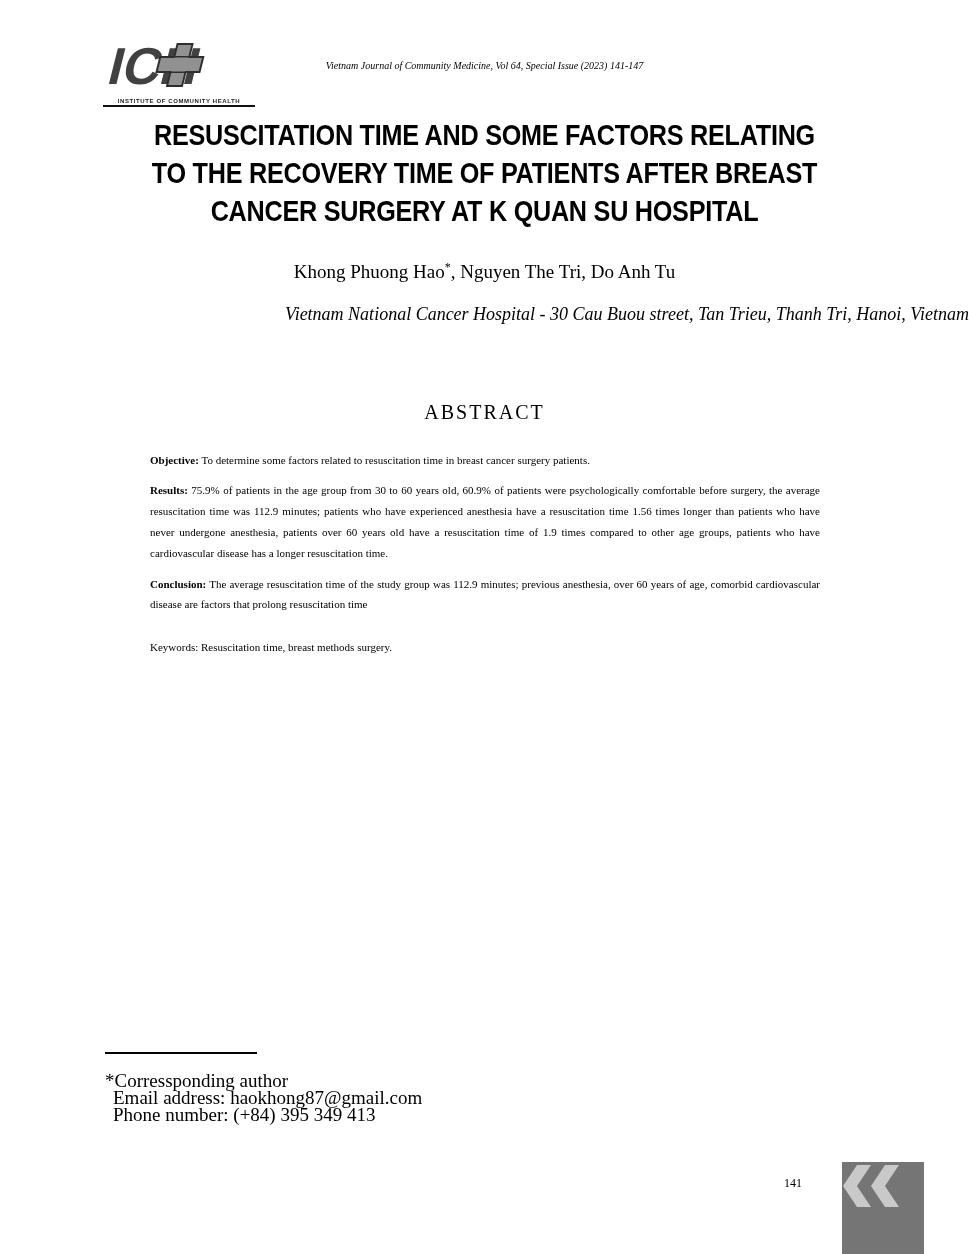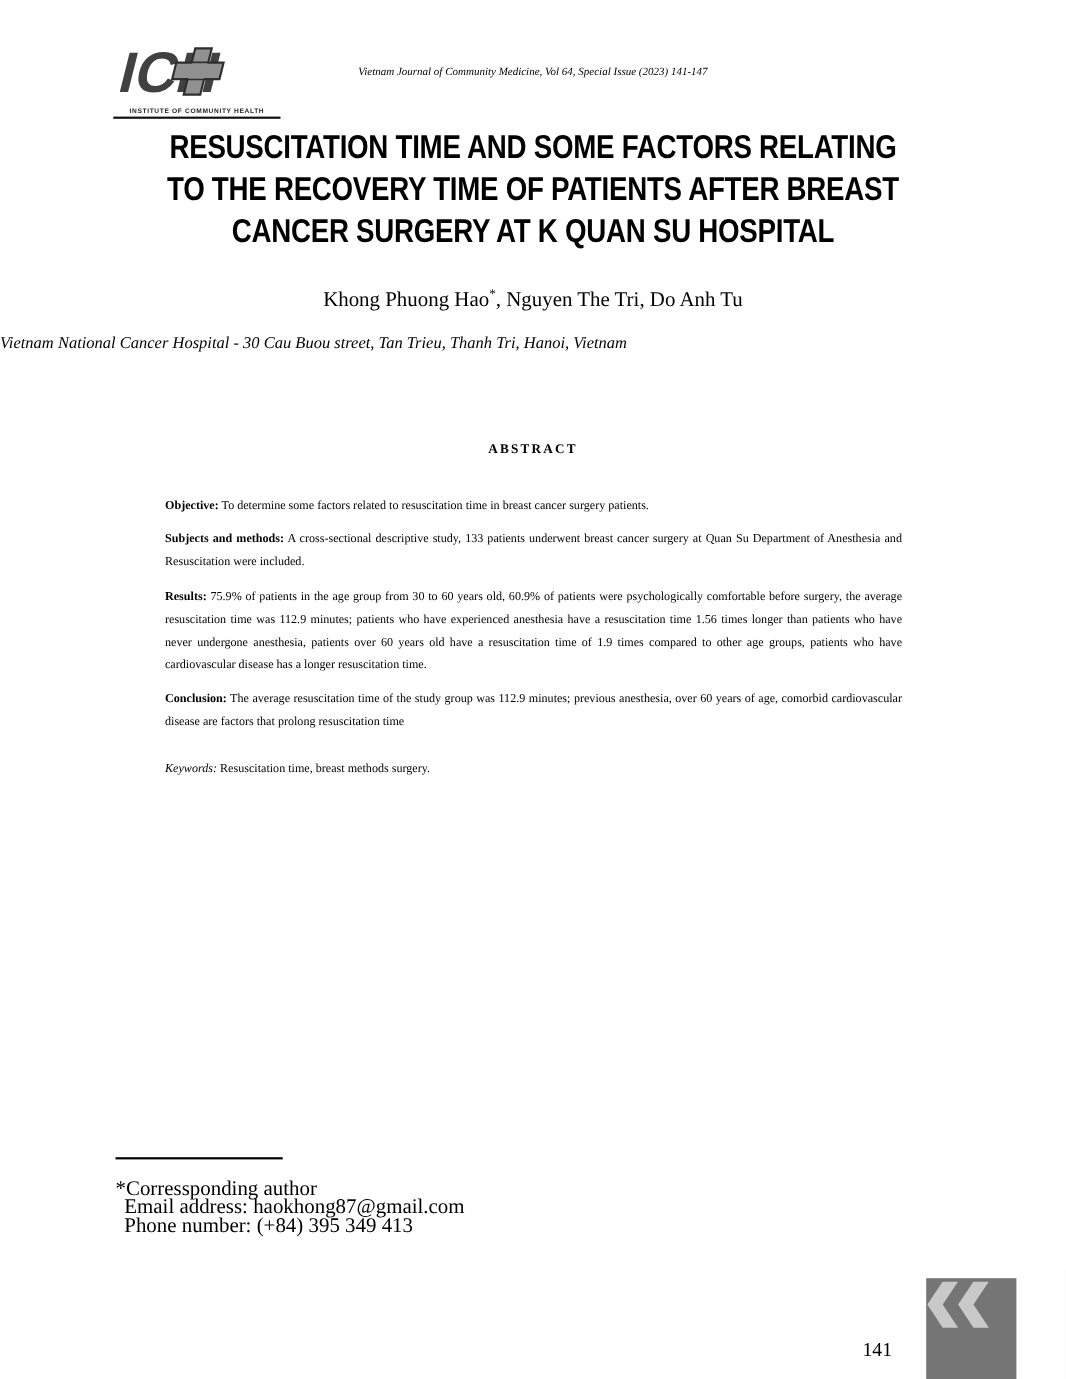--- a/index.html
+++ b/index.html
@@ -42,56 +42,56 @@
   }
 
   
   .authors {
     position:absolute; top:260px; left:0; width:100%;
     text-align:center; font-size:19px;font-family:Liberation Serif, serif;
   }
   .authors sup { font-size:12px; }
   .affiliation {
     position:absolute; top:304px; left:0; width:100%;
-    text-align:left; font-style:italic; font-size:15px;
+    text-align:right; font-style:italic; font-size:18px;
   }
   .dates {
     position:absolute; top:333px; left:0; width:100%;
     text-align:center; font-size:13.5px; line-height:17px;
   }
 
   
   .abstract-heading {
     position:absolute; top:401px; left:0; width:100%;
-    text-align:center; font-weight:bold; font-size:12px; letter-spacing:2px;
+    text-align:center; font-weight:normal; font-size:20px; letter-spacing:2px;
   }
   .abstract-body {
     position:absolute; top:450px; left:150px; width:670px;
     font-size:11px; line-height:20.9px;
     text-align:justify;
   }
   .abstract-body p { margin:0 0 9.5px 0; }
   .abstract-body p.keywords { margin-top:22px; text-align:left; }
-  .keywords .kw-label { font-style:italic; }
+  .keywords .kw-label { }
 
   
   .footnote-rule {
     position:absolute; left:105px; top:1052px; width:152px;
     border-top:2px solid #000; height:0;
   }
   .footnote {
     position:absolute; left:105px; top:1072px;
     font-size:19px; line-height:17px;
   }
   .footnote .indent { padding-left:8px; }
 
   
   .page-number {
-    position:absolute; left:784px; top:1217px;
-    font-size:18px;
+    position:absolute; left:784px; top:1176px;
+    font-size:12px;
   }
   .corner-square {
     position:absolute; left:842px; top:1162px;
     width:82px; height:92px;
     background:#757575;
   }
   .corner-square svg { position:absolute; left:1px; top:3px; }
 </style>
 </head>
 <body>
@@ -120,21 +120,20 @@
 
   <div class="authors"><span>Khong Phuong Hao</span><sup>*</sup><span>, Nguyen The Tri, Do Anh Tu</span></div>
 
   <div class="affiliation">Vietnam National Cancer Hospital - 30 Cau Buou street, Tan Trieu, Thanh Tri, Hanoi, Vietnam</div>
 
 
   <div class="abstract-heading">ABSTRACT</div>
 
   <div class="abstract-body">
     <p><b>Objective:</b> <span>To determine some factors related to resuscitation time in breast cancer surgery patients.</span></p>
-    <p><b>Subjects and methods:</b> <span>A cross-sectional descriptive study, 133 patients underwent breast cancer surgery at Quan Su Department of Anesthesia and Resuscitation were included.</span></p>
     <p><b>Results:</b> <span>75.9% of patients in the age group from 30 to 60 years old, 60.9% of patients were psychologically comfortable before surgery, the average resuscitation time was 112.9 minutes; patients who have experienced anesthesia have a resuscitation time 1.56 times longer than patients who have never undergone anesthesia, patients over 60 years old have a resuscitation time of 1.9 times compared to other age groups, patients who have cardiovascular disease has a longer resuscitation time.</span></p>
     <p><b>Conclusion:</b> <span>The average resuscitation time of the study group was 112.9 minutes; previous anesthesia, over 60 years of age, comorbid cardiovascular disease are factors that prolong resuscitation time</span></p>
     <p class="keywords"><span class="kw-label">Keywords:</span> <span>Resuscitation time, breast methods surgery.</span></p>
   </div>
 
   <div class="footnote-rule"></div>
   <div class="footnote">
     <div>*Corressponding author</div>
     <div class="indent">Email address: haokhong87@gmail.com</div>
     <div class="indent">Phone number: (+84) 395 349 413</div>

